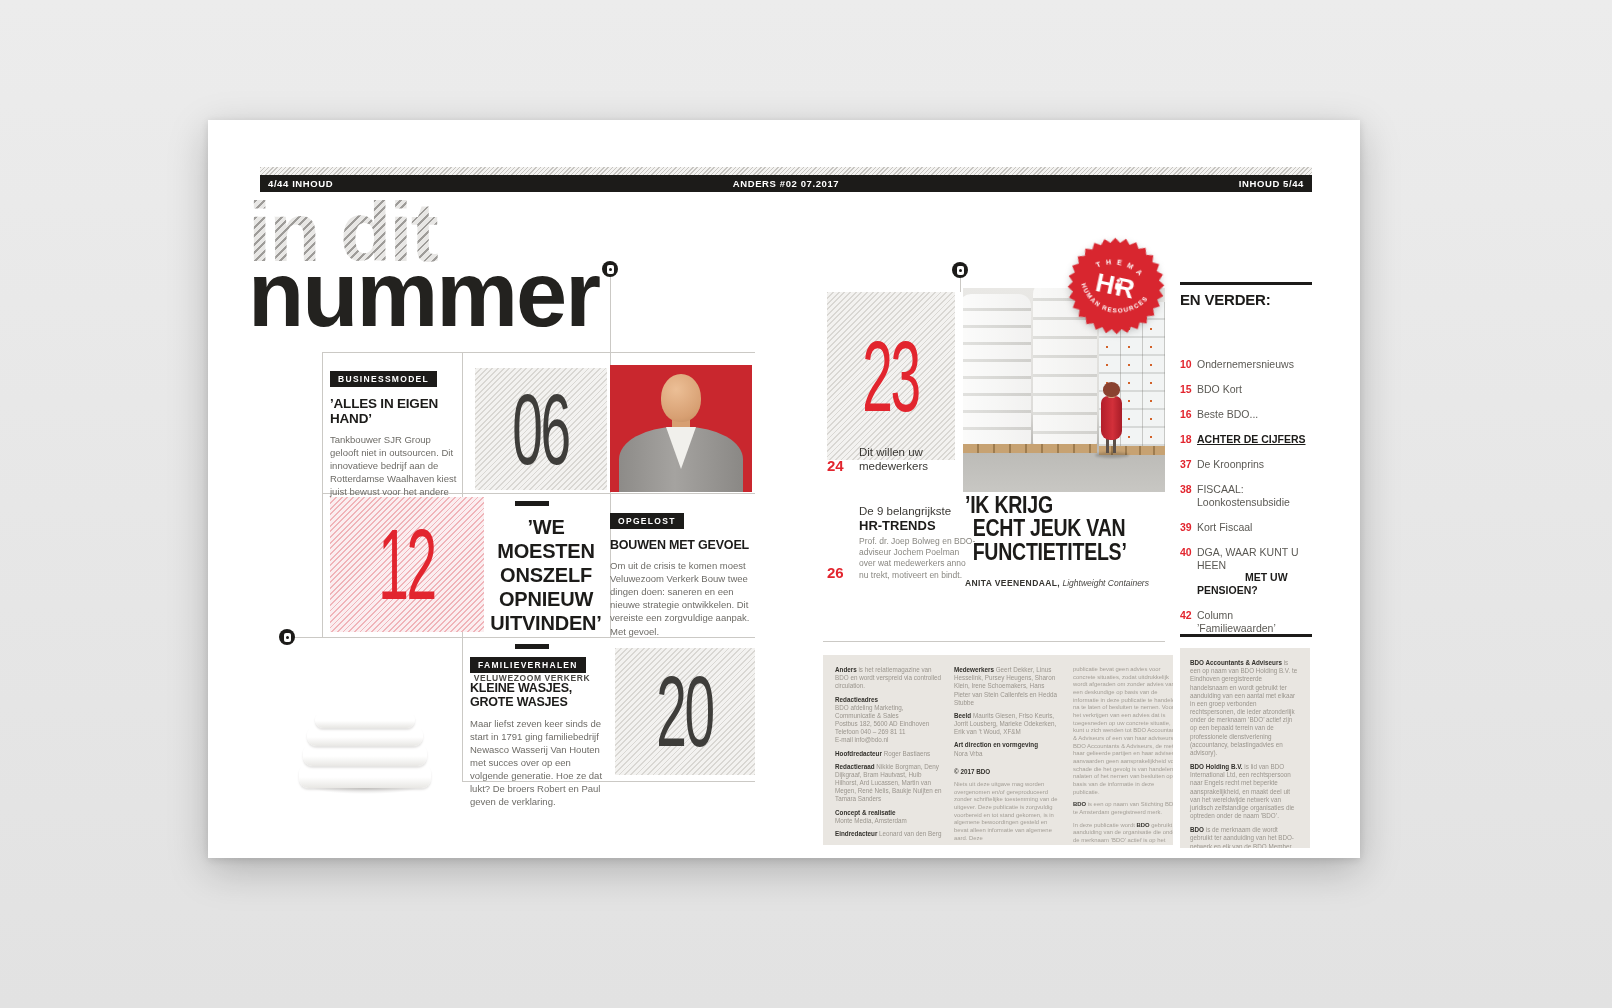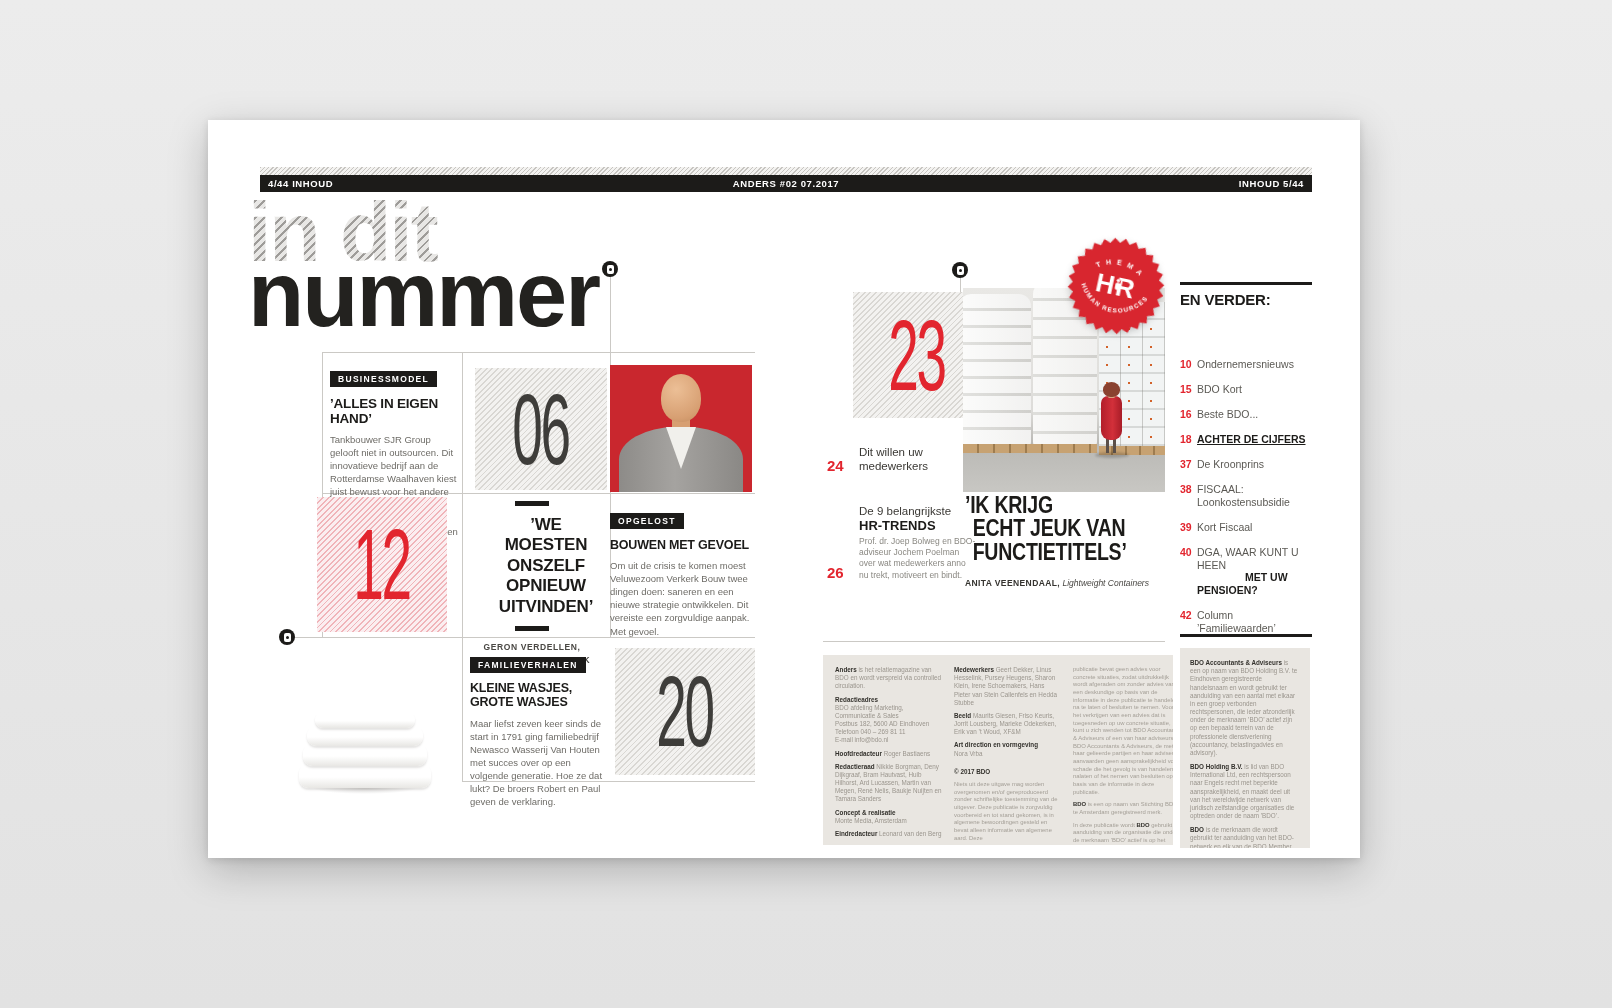--- a/index.html
+++ b/index.html
@@ -42,21 +42,21 @@
   h3.feat { font-size:13.5px; font-weight:bold; color:#1c1b19; letter-spacing:-.2px; margin-top:9px; }
   .body-txt { font-size:9.5px; line-height:1.38; color:#6e6c67; margin-top:7px; }
 
   .numbox { position:absolute; display:flex; align-items:center; justify-content:center; overflow:hidden; }
   .bignum { font-size:100px; font-weight:400; color:#3e3d3a; transform:scaleX(.55); letter-spacing:-4px; }
   .bignum.red { color:#e2252e; }
 
   
   .qblock { position:absolute; left:253px; top:381px; width:142px; text-align:center; }
   .qbar { width:34px; height:5px; background:#1c1b19; margin:0 auto; }
-  .qtext { font-size:17px; font-weight:bold; color:#1c1b19; line-height:1.2; margin:9px 0; letter-spacing:-.2px;padding-left:28px; }
+  .qtext { font-size:20px; font-weight:bold; color:#1c1b19; line-height:1.2; margin:9px 0; letter-spacing:-.2px;padding-left:28px; }
   .qauth { font-size:8.5px; font-weight:bold; color:#4a4844; letter-spacing:.6px; margin-top:10px; line-height:1.5; }
 
   
   .hr-item { position:absolute; left:619px; width:150px; display:flex;align-items:flex-end; }
   .hr-num { width:32px; font-size:15px; font-weight:bold; color:#e2252e; flex:none; }
   .hr-t1 { font-size:11.5px; color:#3a3834; line-height:1.25; }
   .hr-t1b { font-size:13px; font-weight:bold; color:#1c1b19; line-height:1.2; }
   .hr-sub { font-size:8.5px; color:#8a8882; line-height:1.32; margin-top:2px; }
   .redtxt { color:#e2252e; }
 
@@ -188,21 +188,21 @@
     <div class="numbox hatch-g" style="left:267px;top:248px;width:132px;height:122px">
       <span class="bignum">06</span>
     </div>
     <div class="photo-man">
       <div class="pm-jacket"></div>
       <div class="pm-neck"></div>
       <div class="pm-shirt"></div>
       <div class="pm-head"></div>
     </div>
 
-    <div class="numbox hatch-r" style="left:109px;top:377px;width:130px;height:135px">
+    <div class="numbox hatch-r" style="left:122px;top:377px;width:154px;height:135px">
       <span class="bignum red">12</span>
     </div>
     <div class="qblock">
       <div class="qbar"></div>
       <div class="qtext">
         <div>’WE MOESTEN</div>
         <div>ONSZELF OPNIEUW</div>
         <div>UITVINDEN’</div>
       </div>
       <div class="qbar"></div>
@@ -231,21 +231,21 @@
     </div>
 
     <div class="towels">
       <div class="tw-shadow"></div>
       <div class="tw" style="left:14px;bottom:12px;width:132px;height:24px"></div>
       <div class="tw" style="left:18px;bottom:34px;width:124px;height:22px"></div>
       <div class="tw" style="left:22px;bottom:54px;width:116px;height:20px"></div>
       <div class="tw" style="left:30px;bottom:72px;width:100px;height:16px"></div>
     </div>
 
-    <div class="numbox hatch-g" style="left:645px;top:172px;width:128px;height:126px">
+    <div class="numbox hatch-g" style="left:619px;top:172px;width:128px;height:168px">
       <span class="bignum red" style="font-weight:300">23</span>
     </div>
 
     <div class="hr-item" style="top:325px">
       <span class="hr-num">24</span>
       <div>
           <div class="hr-t1">Dit willen uw medewerkers</div>
         </div>
     </div>
     <div class="hr-item" style="top:384px">

